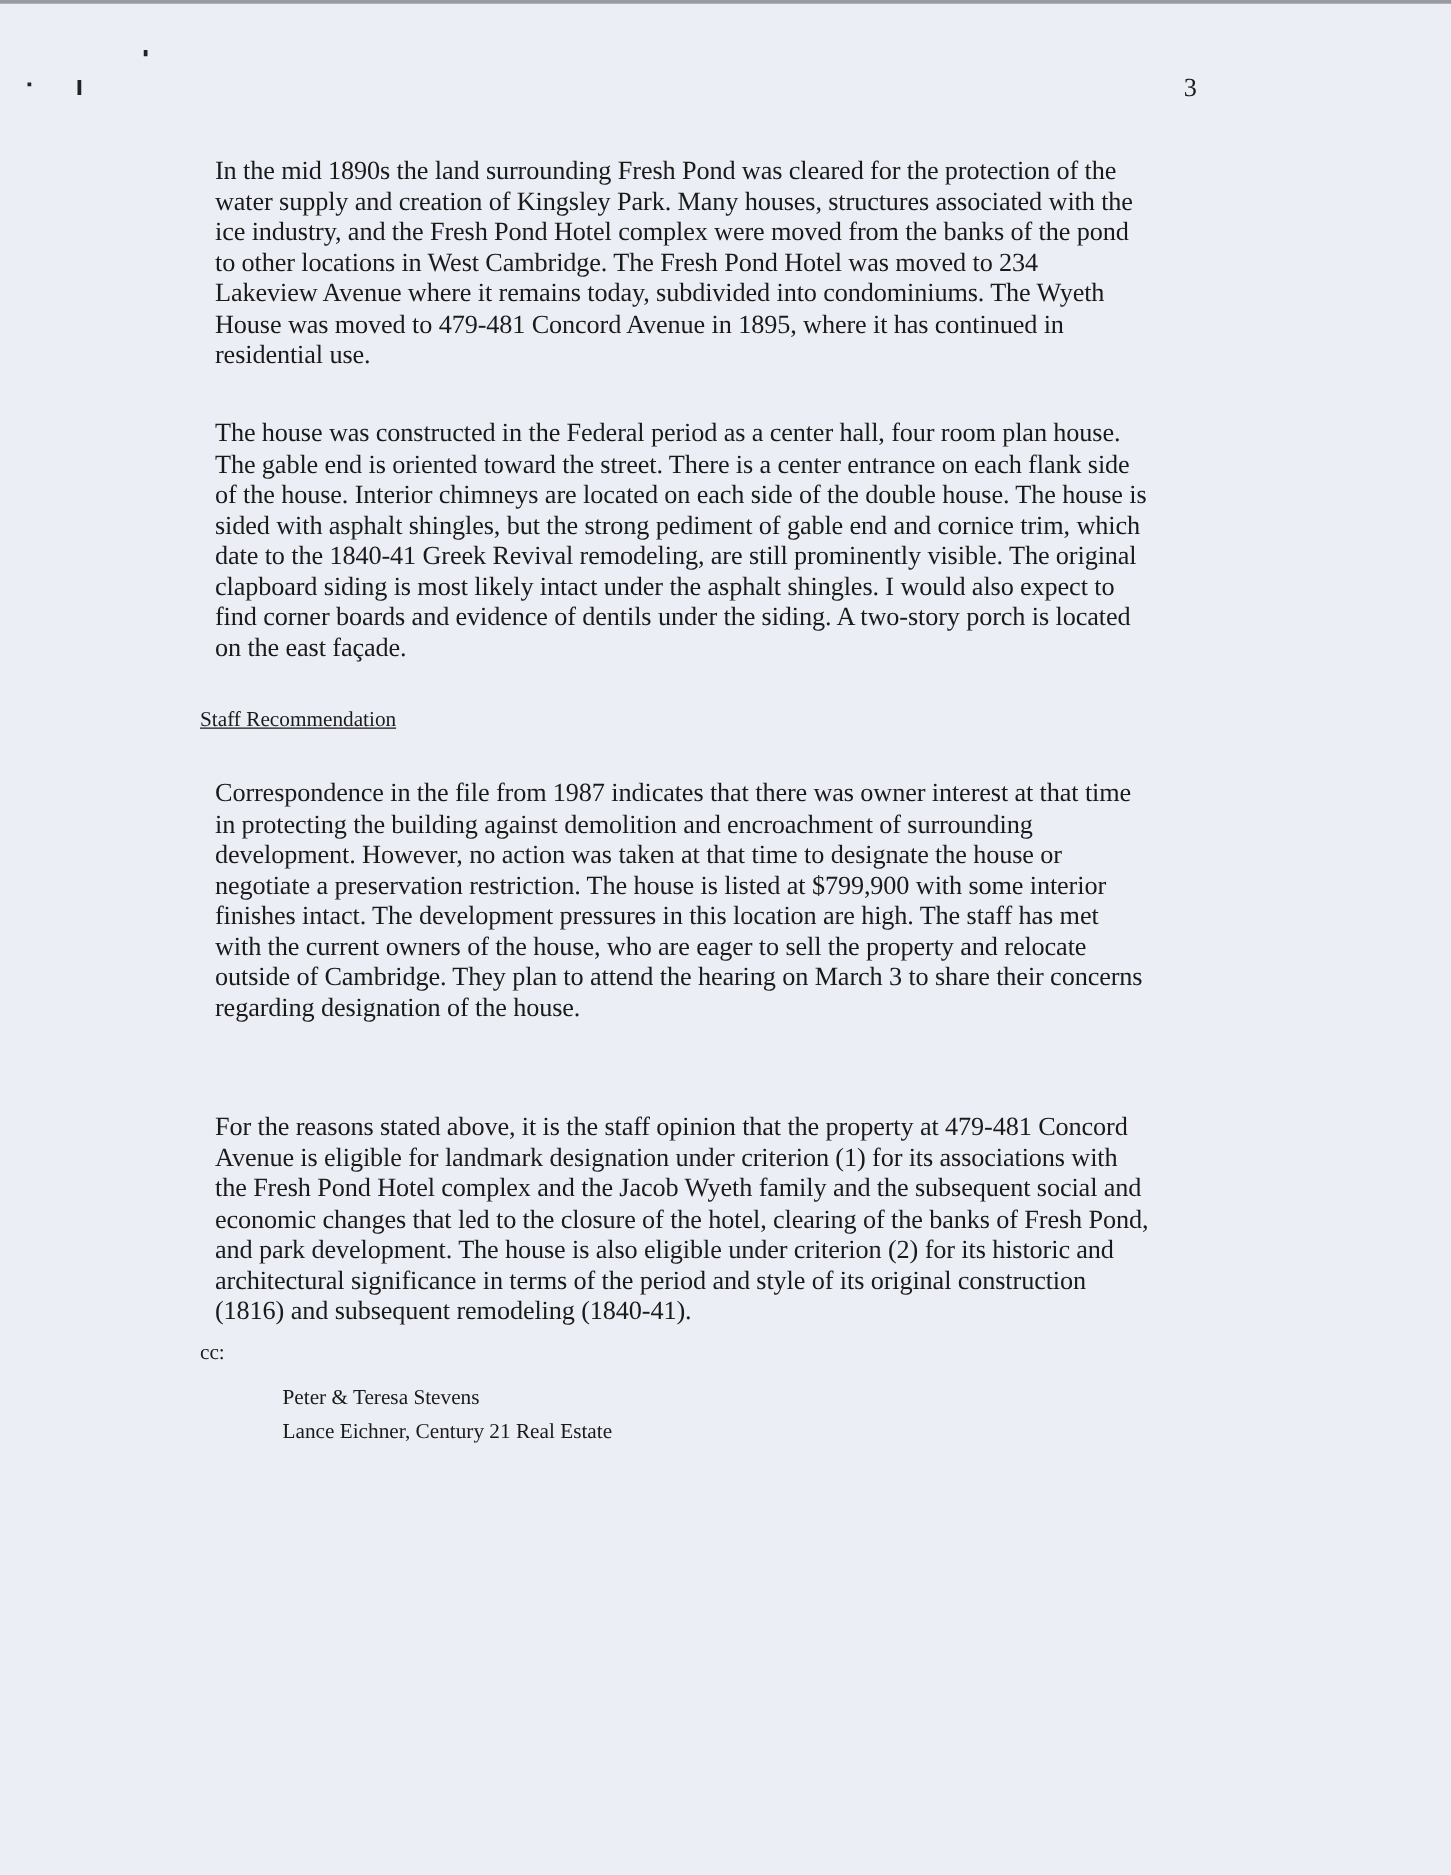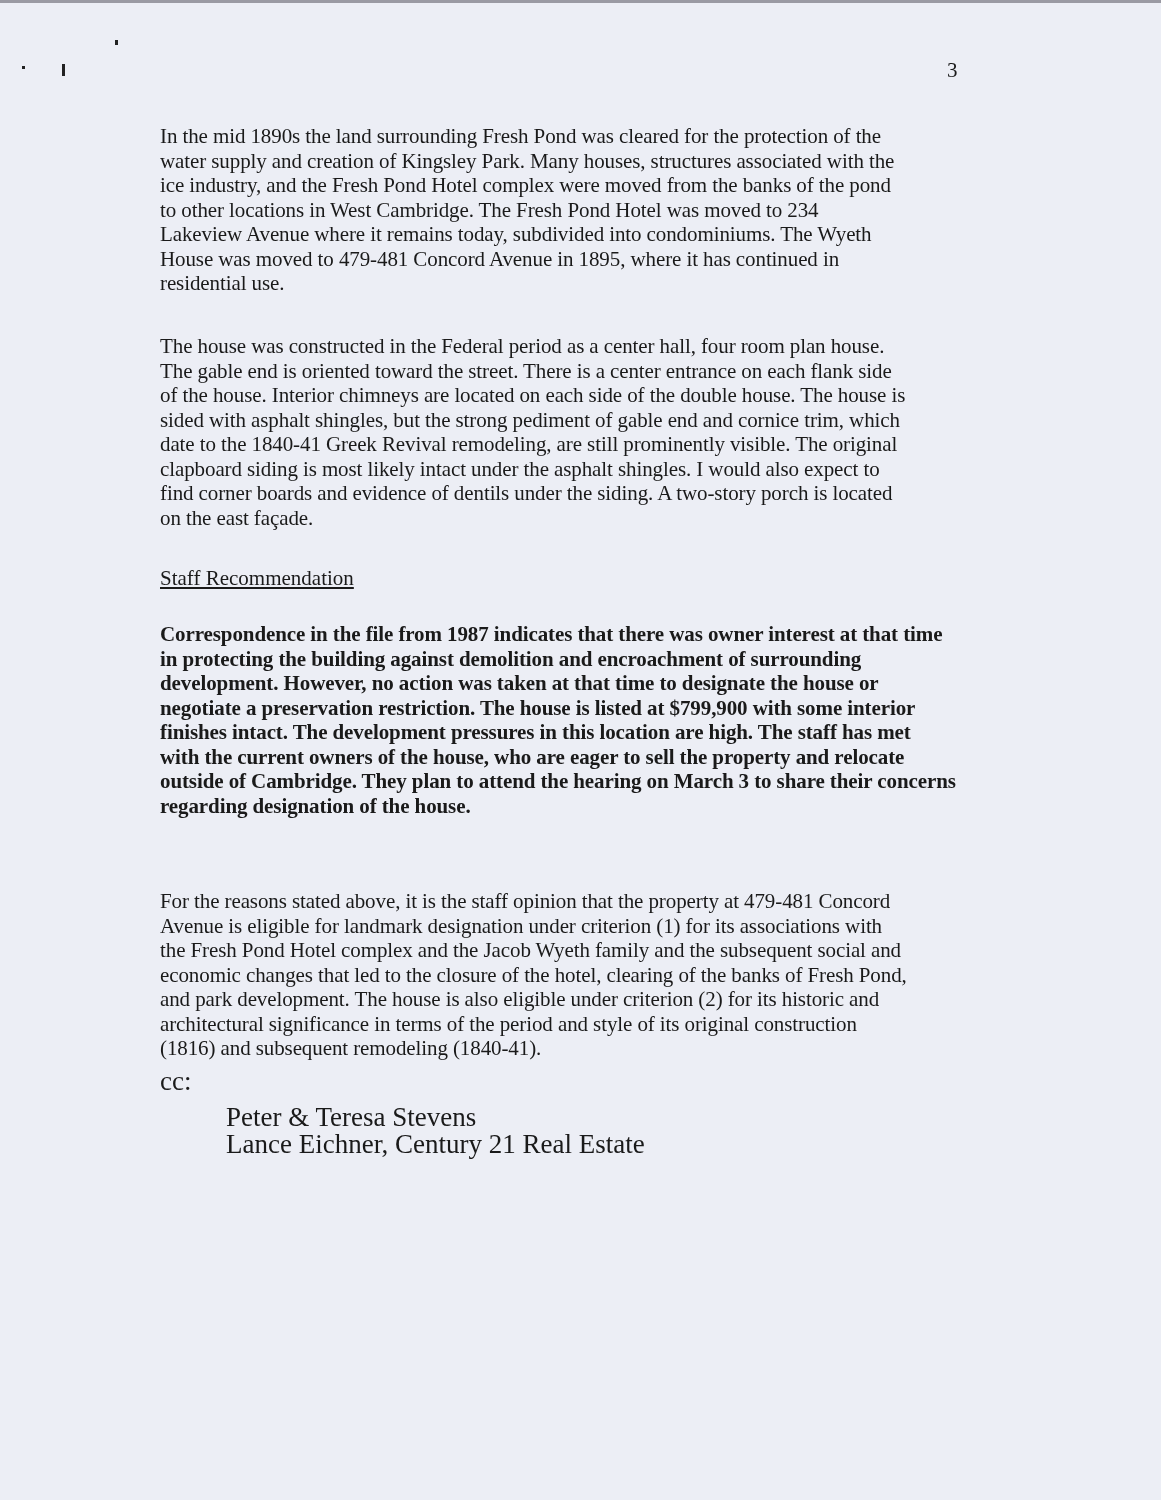--- a/index.html
+++ b/index.html
@@ -9,31 +9,31 @@
     position: relative;
     font-family: "Liberation Serif", "DejaVu Serif", serif;
     color: #1a1a1a;
   }
   .page-number {
     position: absolute; left: 947px; top: 58px;
     font-size: 21px;
   }
   .speck { position: absolute; background: #222; }
   .para {
-    position: absolute; left: 160px;
+    position: absolute; left: 172px;
     font-size: 21px; line-height: 24.5px;
     white-space: pre-line; margin: 0;
     letter-spacing: -0.1px;
   }
   #p1 { top: 124px; }
   #p2 { top: 334px; }
-  #heading { position: absolute; left: 160px; top: 566px; font-size: 21px; text-decoration: underline; }
-  #p3 { top: 622px; font-weight: bold; }
+  #heading { position: absolute; left: 160px; top: 566px; font-size: 17px; text-decoration: underline; }
+  #p3 { top: 622px; }
   #p4 { top: 858px; margin-top: 31px; }
-  .cc { position: absolute; top: 1068px; font-size: 27px; line-height: 27px; }
+  .cc { position: absolute; top: 1068px; font-size: 17px; line-height: 27px; }
   #cc-label { left: 160px; }
   #cc-list { left: 226px; white-space: pre-line; margin-top: 36px; }
   .topbar { position: absolute; left: 0; top: 0; width: 1161px; height: 3px; background: #9a9aa3; }
 </style>
 </head>
 <body>
 
 <div class="topbar"></div>
 <div class="speck" style="left:115px;top:40px;width:3px;height:5px;"></div>
 <div class="speck" style="left:22px;top:66px;width:3px;height:3px;"></div>

